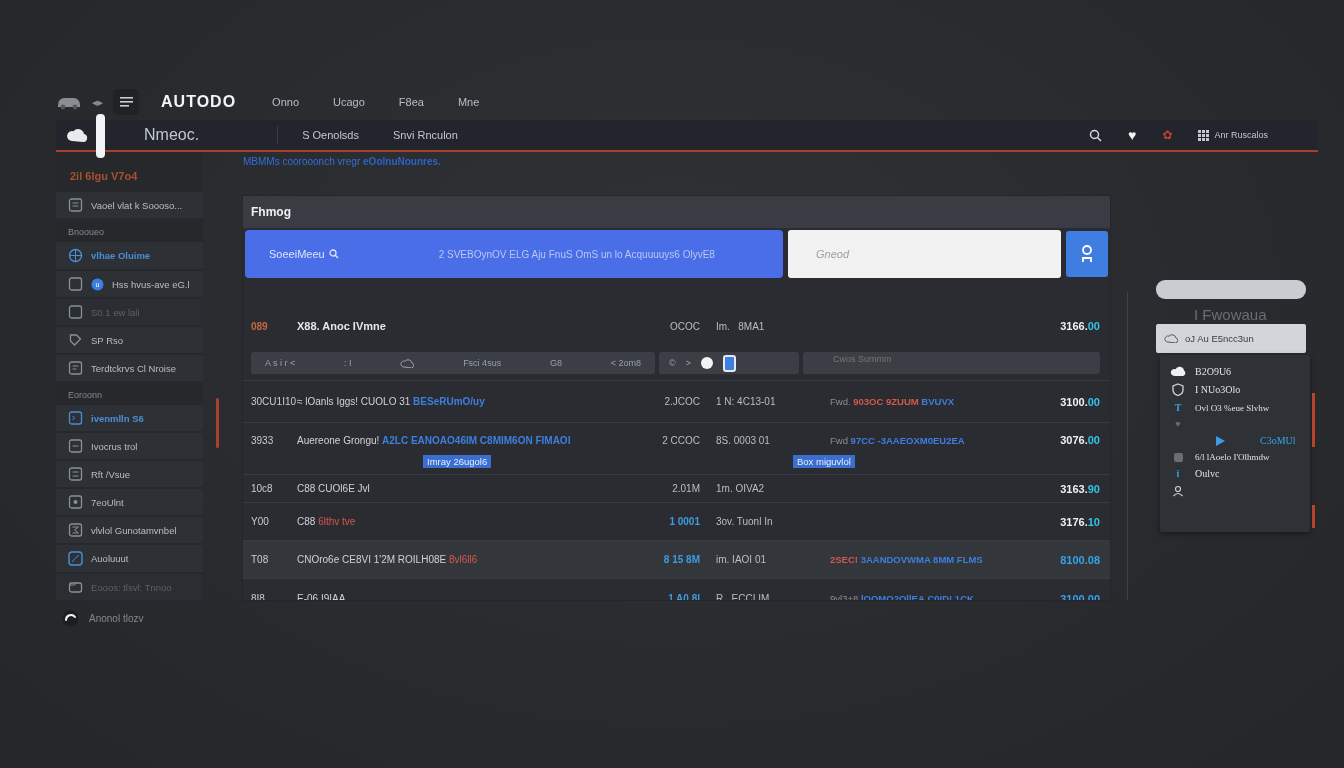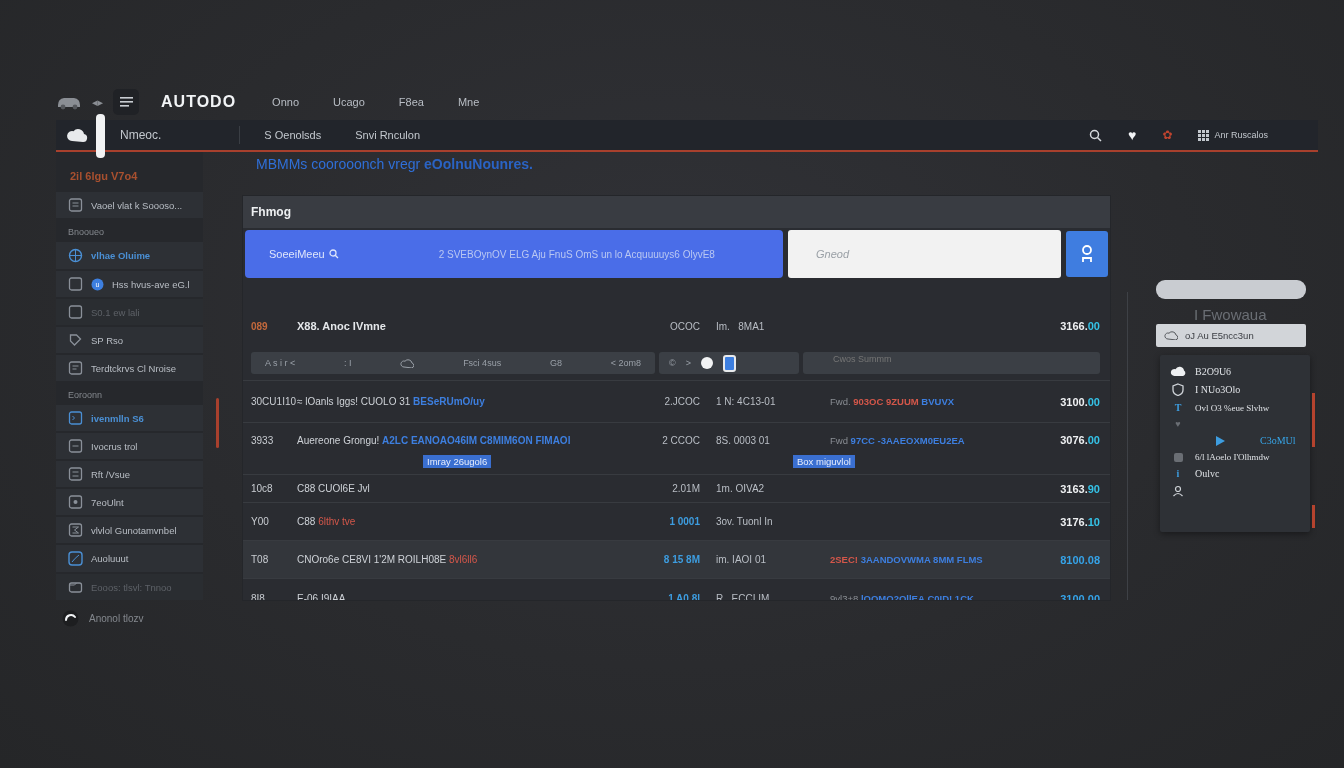--- a/index.html
+++ b/index.html
@@ -18,21 +18,21 @@
   .arrow-ico { color:#8a8e94; font-size:11px; }
   .burger-btn { width:26px; height:26px; background:#202226; border-radius:5px; display:flex; align-items:center; justify-content:center; }
   .logo { color:#f2f4f6; font-weight:bold; font-size:16px; letter-spacing:1px; margin-left:12px; }
   .topnav-items { display:flex; gap:34px; margin-left:26px; }
   .topnav-item { color:#b9bec5; font-size:11px; cursor:pointer; }
 
   
   .header2 { left:56px; top:120px; width:1262px; height:32px; background:#22252b;
              border-bottom:2px solid #a8402d; display:flex; align-items:center; }
   .h2-cloud { margin-left:10px; color:#e8eaec; }
-  .h2-brand { margin-left:32px; font-size:12px; color:#c3c8ce;text-align:center; }
+  .h2-brand { margin-left:56px; font-size:16px; color:#c3c8ce;text-align:center; }
   .h2-divider { width:1px; height:18px; background:#3a3e44; margin-left:78px; }
   .h2-links { display:flex; gap:34px; margin-left:24px; }
   .h2-link { font-size:11px; color:#c3c8ce; cursor:pointer; }
   .h2-right { margin-left:auto; display:flex; align-items:center; gap:26px; margin-right:50px; }
   .h2-search { color:#d6d9dd; }
   .h2-heart { color:#f2f4f6; font-size:14px; }
   .h2-reddot { color:#c0442f; font-size:12px; }
   .h2-apps { display:flex; align-items:center; gap:5px; font-size:9px; color:#c3c8ce; }
   .white-bar { left:96px; top:114px; width:9px; height:44px; background:#f2f3f4; border-radius:4px; z-index:5; }
 
@@ -42,21 +42,21 @@
   .sb-item { display:flex; align-items:center; gap:8px; background:#2d3035; margin:0 0 2px 0;
              padding:6px 8px 6px 12px; font-size:9.5px; color:#b9bec5; cursor:pointer; min-height:24px; }
   .sb-item .sb-ico { flex:0 0 15px; color:#8a9099; }
   .sb-item.blue { color:#4a8fd4;font-weight:bold; }
   .sb-item.blue .sb-ico { color:#4a8fd4; }
   .sb-item.dim { color:#5d6167; background:#2a2d31; }
   .sb-section { font-size:9px; color:#84888e; padding:7px 12px 5px 12px; background:transparent; }
   .sb-scroll { left:216px; top:398px; width:3px; height:50px; background:#a8402d; border-radius:2px; }
 
   
-  .breadcrumb { left:256px; top:156px; font-size:14px; color:#2f6fd8; }
+  .breadcrumb { left:243px; top:156px; font-size:10px; color:#2f6fd8; }
   .breadcrumb b { color:#2a63c4; }
 
   
   .panel { left:243px; top:196px; width:867px; height:404px; background:#2a2c31; overflow:hidden;
            box-shadow:0 0 0 1px #24262a; }
   .panel-head { height:32px; background:#393c42; display:flex; align-items:center; padding-left:8px; }
   .panel-title { color:#eef0f2; font-weight:bold; font-size:12px; }
   .searchrow { display:flex; gap:5px; padding:2px; margin-top:0; }
   .bluebar { width:540px; height:48px; background:#4a6de8; border-radius:4px; display:flex; align-items:center; cursor:pointer; }
   .bluebar-left { color:#dfe6fb; font-size:11px; margin-left:24px; display:flex; align-items:center; gap:4px; }
@@ -98,21 +98,21 @@
   .tb-seg1 { width:404px; justify-content:space-between; padding:0 14px; }
   .tb-seg2 { width:140px; gap:10px; padding:0 10px; }
   .tb-seg3 { flex:1; padding:0 0 8px 30px; }
   .tb-circle { width:12px; height:12px; background:#f2f3f4; border-radius:50%; }
   .tb-bluekey { width:13px; height:17px; background:#3d7fe0; border-radius:3px; border:2px solid #e8eaec; }
   .tb-glyph { cursor:pointer; }
 
   
   .rp-searchbox { left:1156px; top:280px; width:150px; height:19px; background:#c9ccd1; border-radius:9px; border:none; }
   .rp-hint { left:1194px; top:306px; font-size:15px; color:#6a6e74; }
-  .rp-selected { left:1156px; top:324px; width:150px; height:23px; background:#d2d5d9; border-radius:2px;
+  .rp-selected { left:1156px; top:324px; width:150px; height:29px; background:#d2d5d9; border-radius:2px;
                  display:flex; align-items:center; gap:7px; padding-left:8px; color:#3a3d42; font-size:9.5px; cursor:pointer; }
   .rp-panel { left:1160px; top:355px; width:150px; height:177px; background:#2e3136; border-radius:2px;
               padding:8px 0 0 0; box-shadow:0 2px 6px rgba(0,0,0,.4); }
   .rp-row { display:flex; align-items:center; gap:9px; padding:3px 6px 3px 10px; cursor:pointer;font-family:Liberation Serif, serif; }
   .rp-ico { flex:0 0 16px; display:flex; justify-content:center; color:#b9bec5; }
   .rp-label { font-size:10px; color:#dfe2e6; white-space:nowrap; }
   .rp-label.small { font-size:9px; }
   .rp-label.bluetxt { color:#37a5e8; }
   .rp-center { justify-content:flex-start; padding-left:56px; }
   .tri { width:0; height:0; border-left:9px solid #3d9de0; border-top:5px solid transparent; border-bottom:5px solid transparent; }

